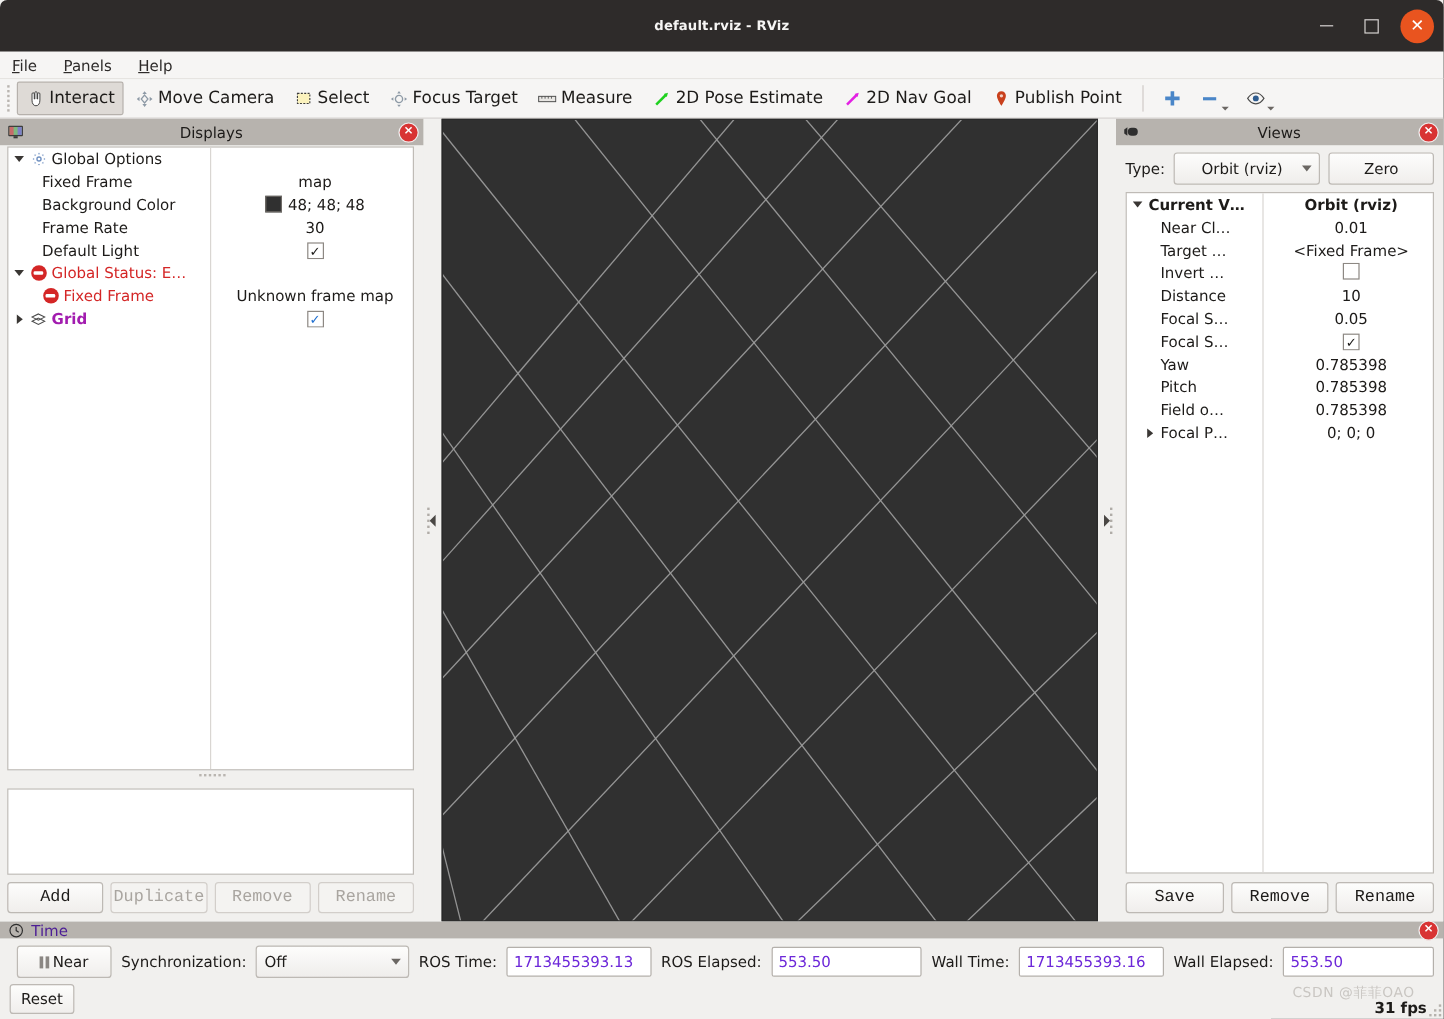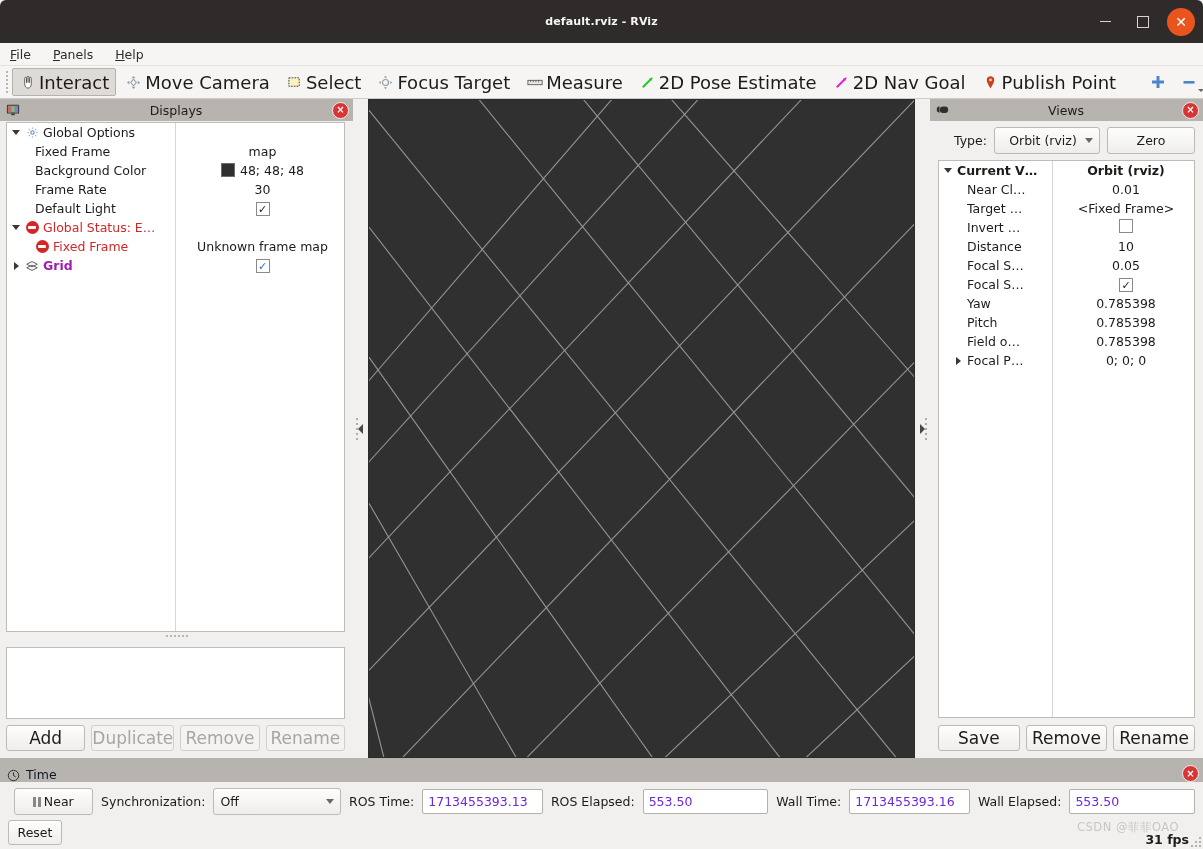--- a/index.html
+++ b/index.html
@@ -63,21 +63,21 @@
     display: flex; align-items: center;
     padding-left: 4px;
     border-bottom: 1px solid #cfcbc7;
     gap: 2px;
   }
   .tgrip { width: 6px; height: 22px; display:flex; flex-direction:column;
     justify-content: space-between; padding: 2px 0; margin-right: 2px; }
   .tgrip i { display:block; width:2px; height:2px; background:#b9b5b0; margin-left:2px; }
   .tbtn {
     height: 26px; display: flex; align-items: center; gap: 3px;
-    padding: 0 6px; color: #1d1b19; font-size: 18px;
+    padding: 0 6px; color: #1d1b19; font-size: 14px;
     border: 1px solid transparent; border-radius: 2px;
     white-space: nowrap;
   }
   .tbtn.active { background: #dedad6; border: 1px solid #b6b1ac; }
   .tsep { width: 1px; height: 22px; background: #cfcbc7; margin: 0 8px; }
   .ticon { width: 17px; height: 17px; display:flex; align-items:center; justify-content:center; }
   .tbtn-icononly { padding: 0 5px; }
   .dropcaret { width:0;height:0;border-left:3px solid transparent;border-right:3px solid transparent;
     border-top:3px solid #6b6763; align-self:flex-end; margin-bottom:3px; margin-left:-2px;}
 
@@ -127,21 +127,21 @@
   .lowerbox {
     height: 70px; flex: 0 0 70px; background: #ffffff; border: 1px solid #bfbbb6;
     margin: 8px 8px 0 6px;
   }
   .splitgrip { height: 7px; display:flex; align-items:center; justify-content:center; gap:2px; }
   .splitgrip i { width:2px;height:2px;background:#b9b5b0;display:block; }
   .btnrow { display: flex; gap: 6px; padding: 6px 8px 7px 6px; }
   .btn {
     flex: 1 1 0; height: 24px; border: 1px solid #bdb9b4; border-radius: 3px;
     background: linear-gradient(#fdfdfc, #f0eeec);
-    color: #1d1b19; font-size: 17px; display:flex; align-items:center; justify-content:center;
+    color: #1d1b19; font-size: 14px; display:flex; align-items:center; justify-content:center;font-family:Liberation Mono, monospace;
   }
   .btn.disabled { color: #a9a5a0; background: #f4f3f1; border-color: #d2cecA; }
 
   
   .centercol { flex: 1 1 auto; display: flex; min-width: 0; }
   .collapse-handle {
     width: 15px; flex: 0 0 15px; background: #f1f0ee;
     display: flex; align-items: center; justify-content: center; position: relative;
   }
   .collapse-handle .tri-l { width:0;height:0;border-top:5px solid transparent;border-bottom:5px solid transparent;border-right:5px solid #4a4744; }
@@ -153,42 +153,42 @@
 
   .viewport {
     flex: 1 1 auto; background: #303030; position: relative; overflow: hidden;
     border: 1px solid #2a2a2a;
   }
   .viewport svg { display:block; width:100%; height:100%; }
 
   
   .rightcol { width: 273px; flex: 0 0 273px; display: flex; flex-direction: column; background: #f1f0ee; }
   .typerow { display:flex; align-items:center; gap: 7px; padding: 6px 8px 4px 8px; }
-  .typerow .lbl { font-size: 12.5px; color: #1d1b19; margin-left: 16px; }
+  .typerow .lbl { font-size: 12.5px; color: #1d1b19; }
   .combo {
     flex: 1 1 auto; height: 25px; border: 1px solid #bdb9b4; border-radius: 3px;
     background: linear-gradient(#fdfdfc, #efedeb);
     display: flex; align-items: center; padding: 0 6px; font-size: 12.5px; color: #1d1b19;
     position: relative;
   }
   .combo .cv { flex:1 1 auto; }
   .combo .caret { width:0;height:0;border-left:4px solid transparent;border-right:4px solid transparent;border-top:5px solid #6b6763; }
   .zerobtn { width: 86px; height: 25px; border: 1px solid #bdb9b4; border-radius: 3px;
              background: linear-gradient(#fdfdfc, #f0eeec); display:flex;align-items:center;justify-content:center;
              font-size:12.5px; color:#1d1b19; }
   .vtree { flex: 1 1 auto; background: #fff; border: 1px solid #bfbbb6; margin: 2px 8px 0 8px; position: relative; overflow:hidden;}
   .vtree .treecol-sep { left: 113px; }
   .vtree .trow .tlabel { width: 113px; }
   .bold { font-weight: bold; }
   .vbtnrow { display: flex; gap: 6px; padding: 7px 8px 7px 8px; }
 
   
   .timepanel { flex: 0 0 auto; background: #f1f0ee; }
-  .timehdr { height: 24px; background: #b7b3ae; display:flex; align-items:flex-end;
-             padding: 0 4px 0 6px; gap: 6px; font-size: 12.5px; color:#0f172a; }
+  .timehdr { height: 14px; background: #b7b3ae; display:flex; align-items:center;
+             padding: 0 4px 0 6px; gap: 6px; font-size: 12.5px; color:#4c1d95; }
   .timehdr .hdrtitle { flex:1 1 auto; }
   .timerow { display:flex; align-items:center; gap: 8px; padding: 6px 8px 0 14px; }
   .pausebtn { width: 78px; height: 25px; border: 1px solid #bdb9b4; border-radius: 3px;
               background: linear-gradient(#fdfdfc, #f0eeec); display:flex;align-items:center;justify-content:center; gap:3px;
               font-size:12.5px; color:#1d1b19;}
   .pauseico { display:flex; gap:1.5px; }
   .pauseico i { display:block; width:3px; height:10px; background:#8b8783; }
   .lbl { font-size:12.5px; color:#1d1b19; white-space:nowrap; }
   .syncombo { width: 115px; height:25px; }
   .field {

